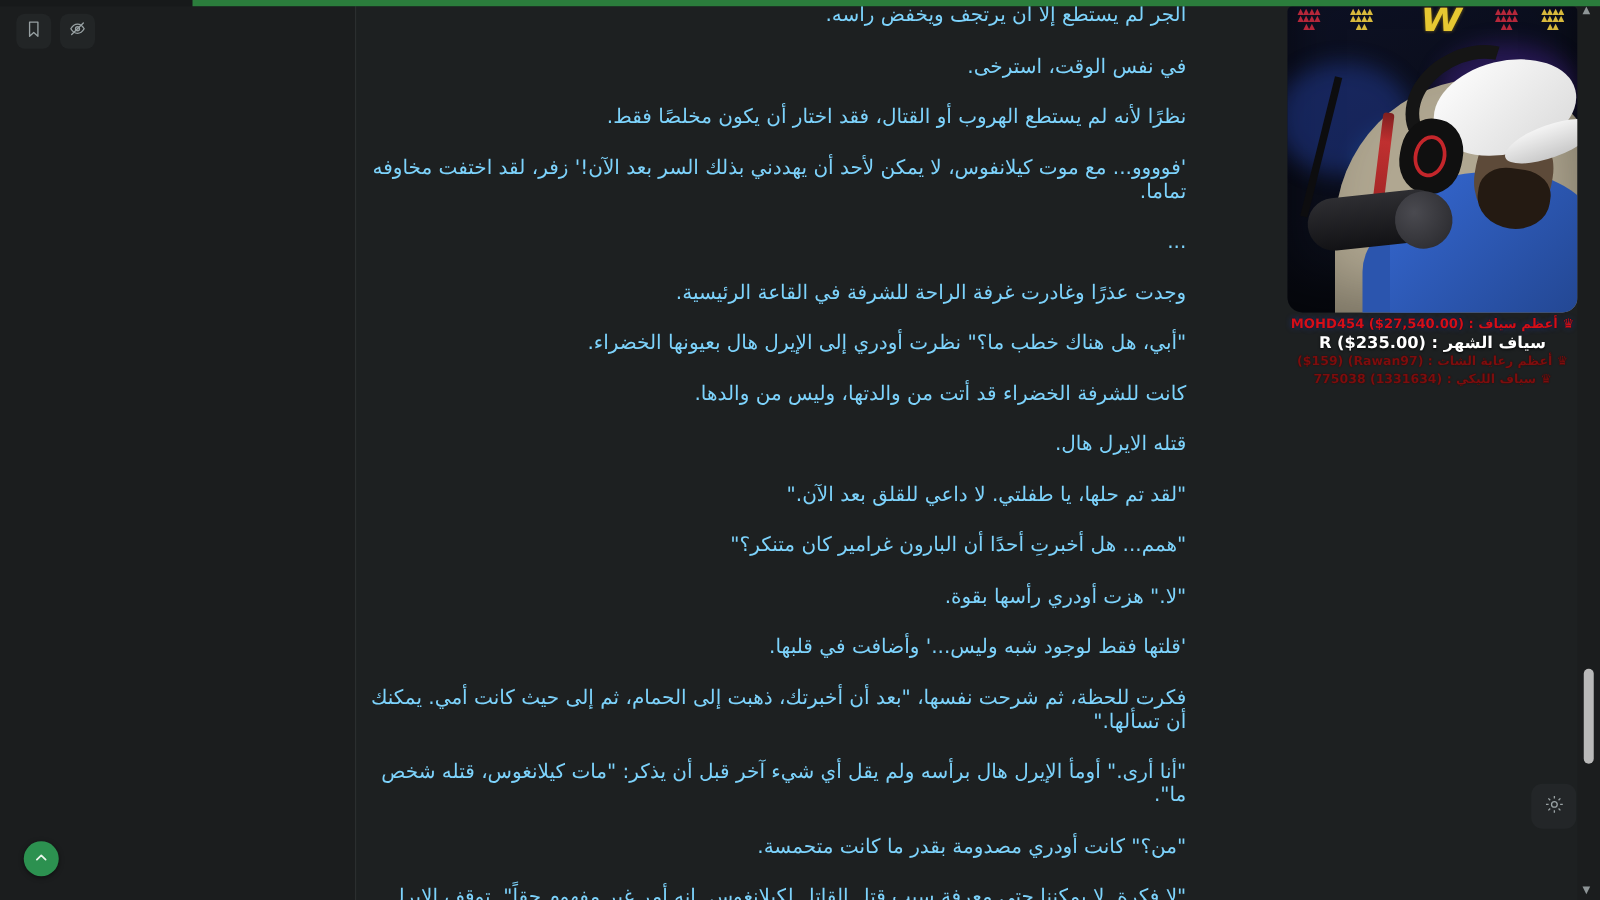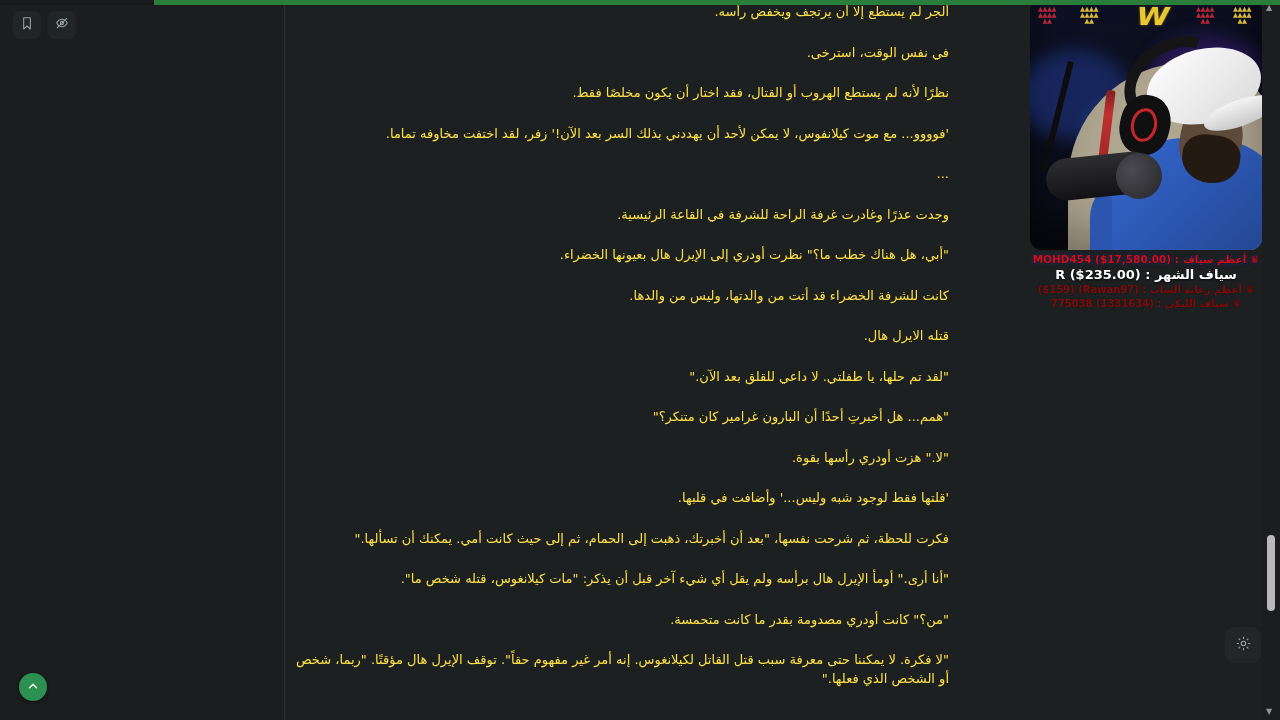--- a/index.html
+++ b/index.html
@@ -36,22 +36,22 @@
     box-shadow:0 1px 4px rgba(0,0,0,.5);
   }
   .scroll-top-btn svg { stroke:#eaf5ec; fill:none; stroke-width:2.4; stroke-linecap:round; stroke-linejoin:round; }
 
   
   .reader {
     position:absolute; left:285px; top:2px; width:664px;
     direction:rtl; text-align:right;
   }
   .reader p {
-    font-size:13px; line-height:19px; margin:0 0 21.5px 0;
-    color:#fde047; font-weight:500; letter-spacing:0;
+    font-size:16px; line-height:19px; margin:0 0 21.5px 0;
+    color:#7dd3fc; font-weight:500; letter-spacing:0;
   }
 
   
   .scroll-strip {
     position:absolute; right:0; top:0; width:18px; height:720px;
     background:#1b1d1e; z-index:25;
   }
   .scroll-arrow { position:absolute; left:4px; font-size:8px; color:#8e9597; cursor:pointer; line-height:8px; }
   .scroll-arrow.up   { top:4px; }
   .scroll-arrow.down { top:708px; }
@@ -229,21 +229,21 @@
   <div class="headband"></div>
   <div class="cap"></div>
   <div class="cap-brim"></div>
   <div class="earcup"></div>
   <div class="earcup-ring"></div>
   <div class="mic-body"></div>
   <div class="mic-grille"></div>
 </div>
 
 <div class="stream-stats">
-  <div class="stat-line stat-red">♛ أعظم سياف : MOHD454 ($17,580.00)</div>
+  <div class="stat-line stat-red">♛ أعظم سياف : MOHD454 ($27,540.00)</div>
   <div class="stat-line stat-white">سياف الشهر : R ($235.00)</div>
   <div class="stat-line stat-darkred">♛ أعظم رعاية الشات : (Rawan97) ($159)</div>
   <div class="stat-line stat-darkred">♛ سياف الليكي : (1331634) 775038</div>
 </div>
 
 <div class="gear-btn">
   <span>
     <svg width="17" height="17" viewBox="0 0 24 24">
       <circle cx="12" cy="12" r="3.2"></circle>
       <path d="M12 2.5v3 M12 18.5v3 M2.5 12h3 M18.5 12h3 M5.2 5.2l2.1 2.1 M16.7 16.7l2.1 2.1 M18.8 5.2l-2.1 2.1 M7.3 16.7l-2.1 2.1"></path>

